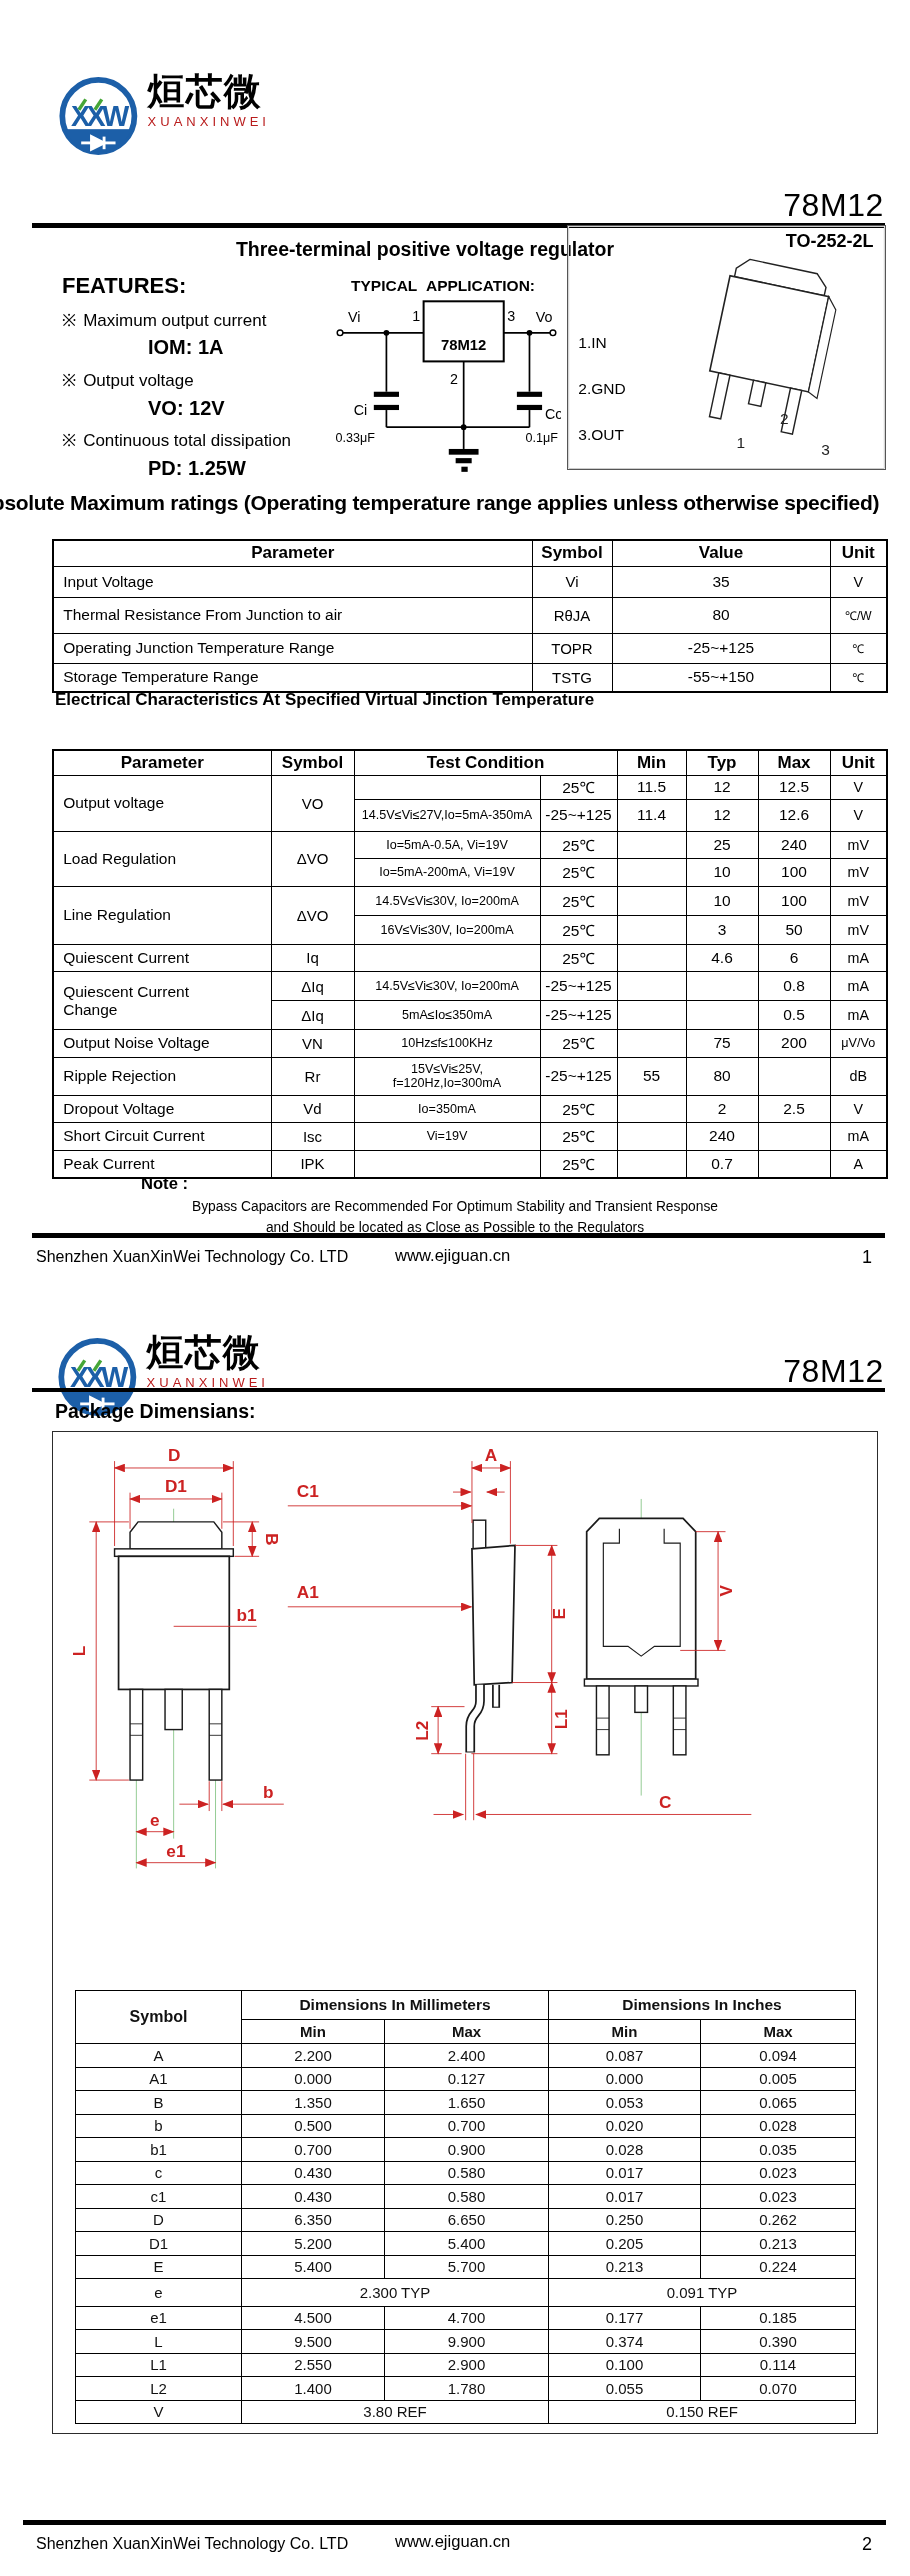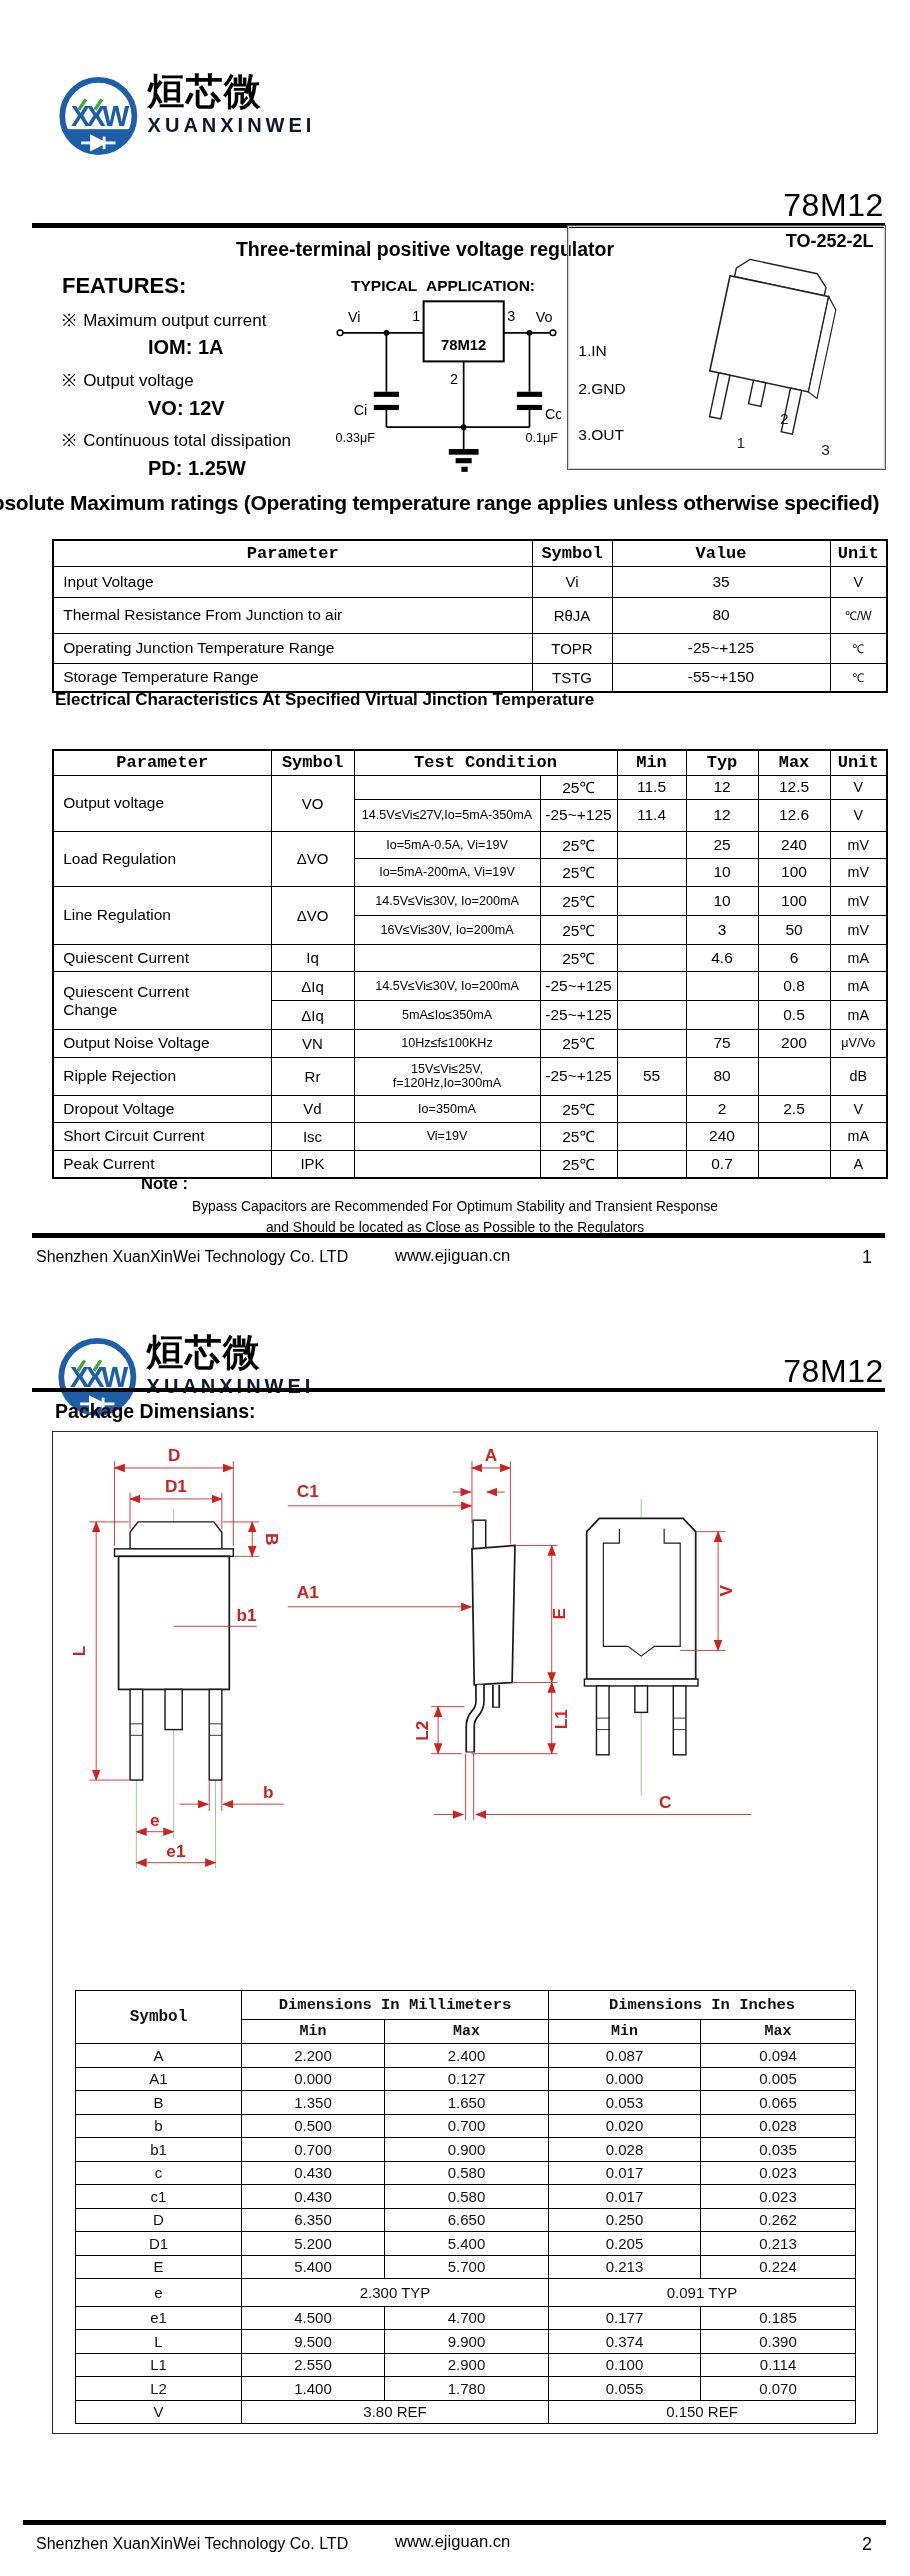--- a/index.html
+++ b/index.html
@@ -4,21 +4,21 @@
 <style>
   html,body{margin:0;padding:0;background:#e8e8e8;}
   .sheet{position:relative;width:910px;height:2576px;background:#fff;overflow:hidden;
          font-family:"Liberation Sans",sans-serif;color:#000;margin:0 auto;}
   .abs{position:absolute;}
   .rule{position:absolute;background:#000;height:4.6px;}
   
   .logo{position:absolute;display:flex;align-items:flex-start;gap:4.6px;}
   .logo-text{display:flex;flex-direction:column;}
   .logo-text .cn{font-size:37px;font-weight:bold;line-height:1.05;letter-spacing:1.1px;}
-  .logo-text .en{font-size:20px;font-weight:bold;color:#0f172a;letter-spacing:4px;margin-top:2.3px;}
+  .logo-text .en{font-size:13px;font-weight:normal;color:#b91c1c;letter-spacing:4px;margin-top:2.3px;}
   .partnum{position:absolute;right:26px;font-size:32px;letter-spacing:0.6px;}
   .doc-title{position:absolute;left:0;width:850px;text-align:center;font-size:19.5px;font-weight:bold;}
   
   .features{position:absolute;left:62px;top:273px;width:298px;}
   .features .f-head{font-size:22px;font-weight:bold;}
   .feat-item{font-size:17px;margin-top:8.6px;}
   .feat-item .bullet{margin-right:6.9px;}
   .feat-val{font-size:20px;font-weight:bold;margin:5.7px 0 0 86px;width:189px;text-align:left;}
   .app-heading{position:absolute;left:351px;top:277px;font-size:15.5px;font-weight:bold;word-spacing:5.2px;}
   
@@ -30,21 +30,21 @@
   .abs-heading{position:absolute;top:491px;left:0;width:910px;overflow:hidden;}
   .abs-heading span{display:inline-block;white-space:nowrap;margin-left:-23px;
                     font-size:21px;font-weight:bold;letter-spacing:-0.3px;}
   .elec-headings{position:absolute;left:55px;top:688px;font-size:17px;font-weight:bold;line-height:24px;}
   
   table{border-collapse:collapse;table-layout:fixed;background:#fff;}
   .dtable{position:absolute;border:2.3px solid #000;}
   .dtable td{border:1.1px solid #000;border-top-width:1.7px;border-bottom-width:1.7px;
              text-align:center;font-size:15.5px;padding:0 3.4px;white-space:pre-line;overflow:hidden;}
   .dtable td.left{text-align:left;padding-left:9.2px;}
-  .dtable td.hdr{font-weight:bold;font-size:17px;font-family:Liberation Mono, monospace;}
+  .dtable td.hdr{font-weight:bold;font-size:17px;}
   .dtable td.cond{font-size:12.6px;padding:0 1.1px;}
   .dtable td.sym{font-size:15px;}
   .dtable td.unit{font-size:14.3px;}
   .dims-box{position:absolute;left:52px;top:1431px;width:824px;height:1001px;border:1.7px solid #2c2c2c;}
   .dims td{font-size:15px;color:#111;}
   .dims{border-color:#1a1a1a;}
   .note-label{position:absolute;left:141px;top:1174px;font-size:16.6px;font-weight:bold;}
   .note-lines{position:absolute;left:0;top:1196px;width:910px;text-align:center;font-size:13.8px;line-height:21px;}
   .footer-company{position:absolute;left:36px;font-size:16px;}
   .footer-site{position:absolute;left:395px;font-size:16.6px;}
@@ -144,21 +144,21 @@
       <text x="38" y="224">Ci</text>
       <text x="372" y="230">Co</text>
       <text x="6" y="270" font-size="22">0.33μF</text>
       <text x="338" y="270" font-size="22">0.1μF</text>
       <text x="230" y="110" text-anchor="middle" font-size="26" font-weight="bold">78M12</text>
     </g>
   </svg>
 
   <div class="panel">
     <div class="panel-title">TO-252-2L</div>
-    <div class="panel-pin" style="top:116px;">1.IN</div>
+    <div class="panel-pin" style="top:108px;">1.IN</div>
     <div class="panel-pin" style="top:154px;text-align:center;">2.GND</div>
     <div class="panel-pin" style="top:200px;">3.OUT</div>
     <svg class="abs" style="left:95px;top:25px;" width="215" height="212" viewBox="0 0 375 370">
       <g transform="rotate(12 185 170)" stroke="#222" fill="#fff">
         <polygon points="120,25 240,25 260,45 260,60 100,60 100,45" stroke-width="2.5"></polygon>
         <rect x="92" y="60" width="176" height="170" stroke-width="2.8"></rect>
         <polygon points="268,60 285,80 285,238 268,230" stroke-width="2"></polygon>
         <rect x="108" y="230" width="20" height="78" stroke-width="2.5"></rect>
         <rect x="170" y="230" width="22" height="42" stroke-width="2.5"></rect>
         <rect x="236" y="230" width="20" height="78" stroke-width="2.5"></rect>

